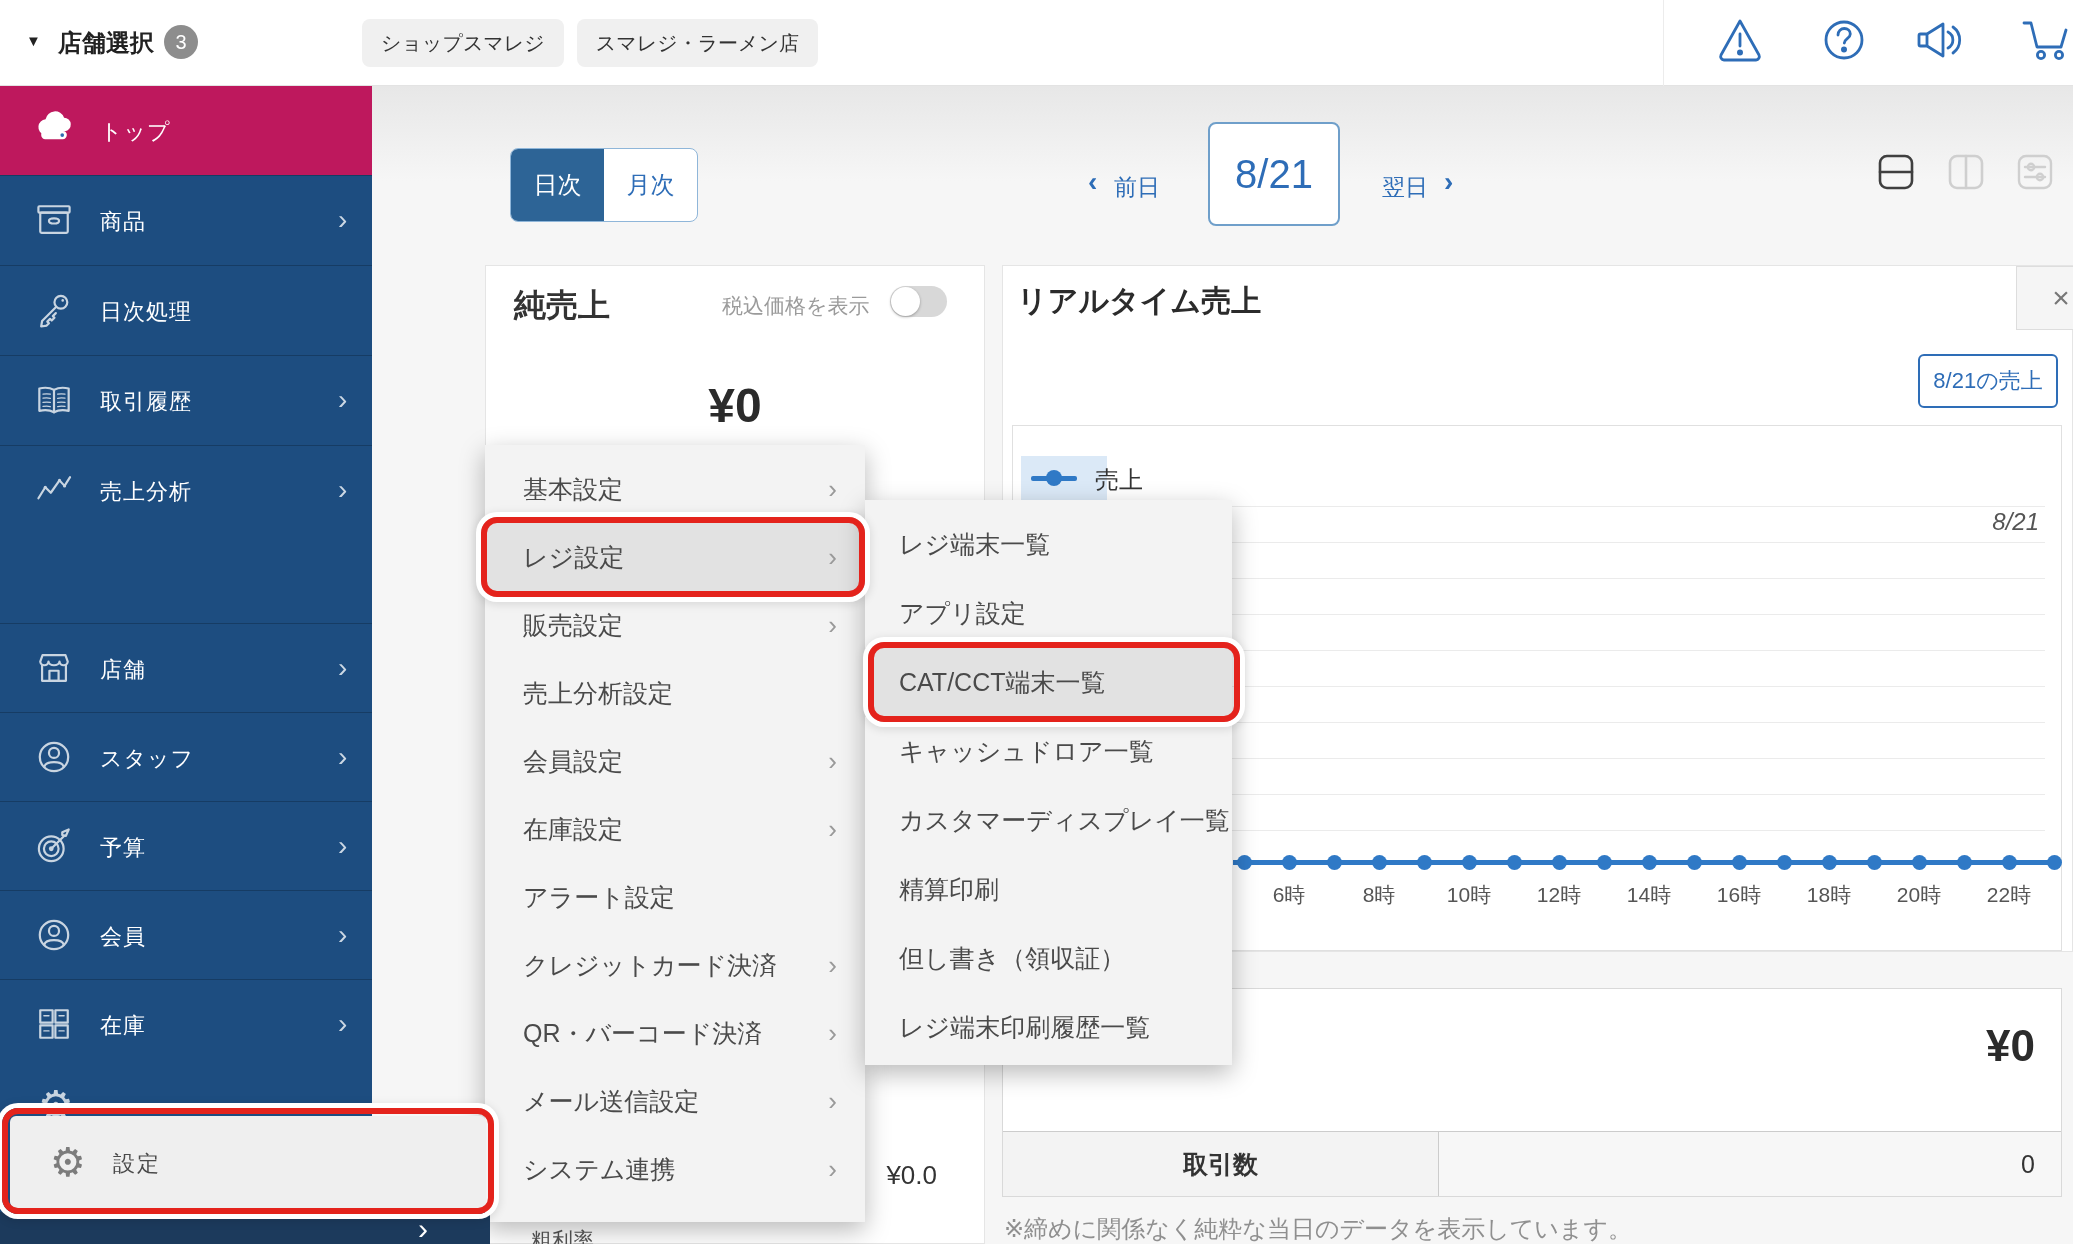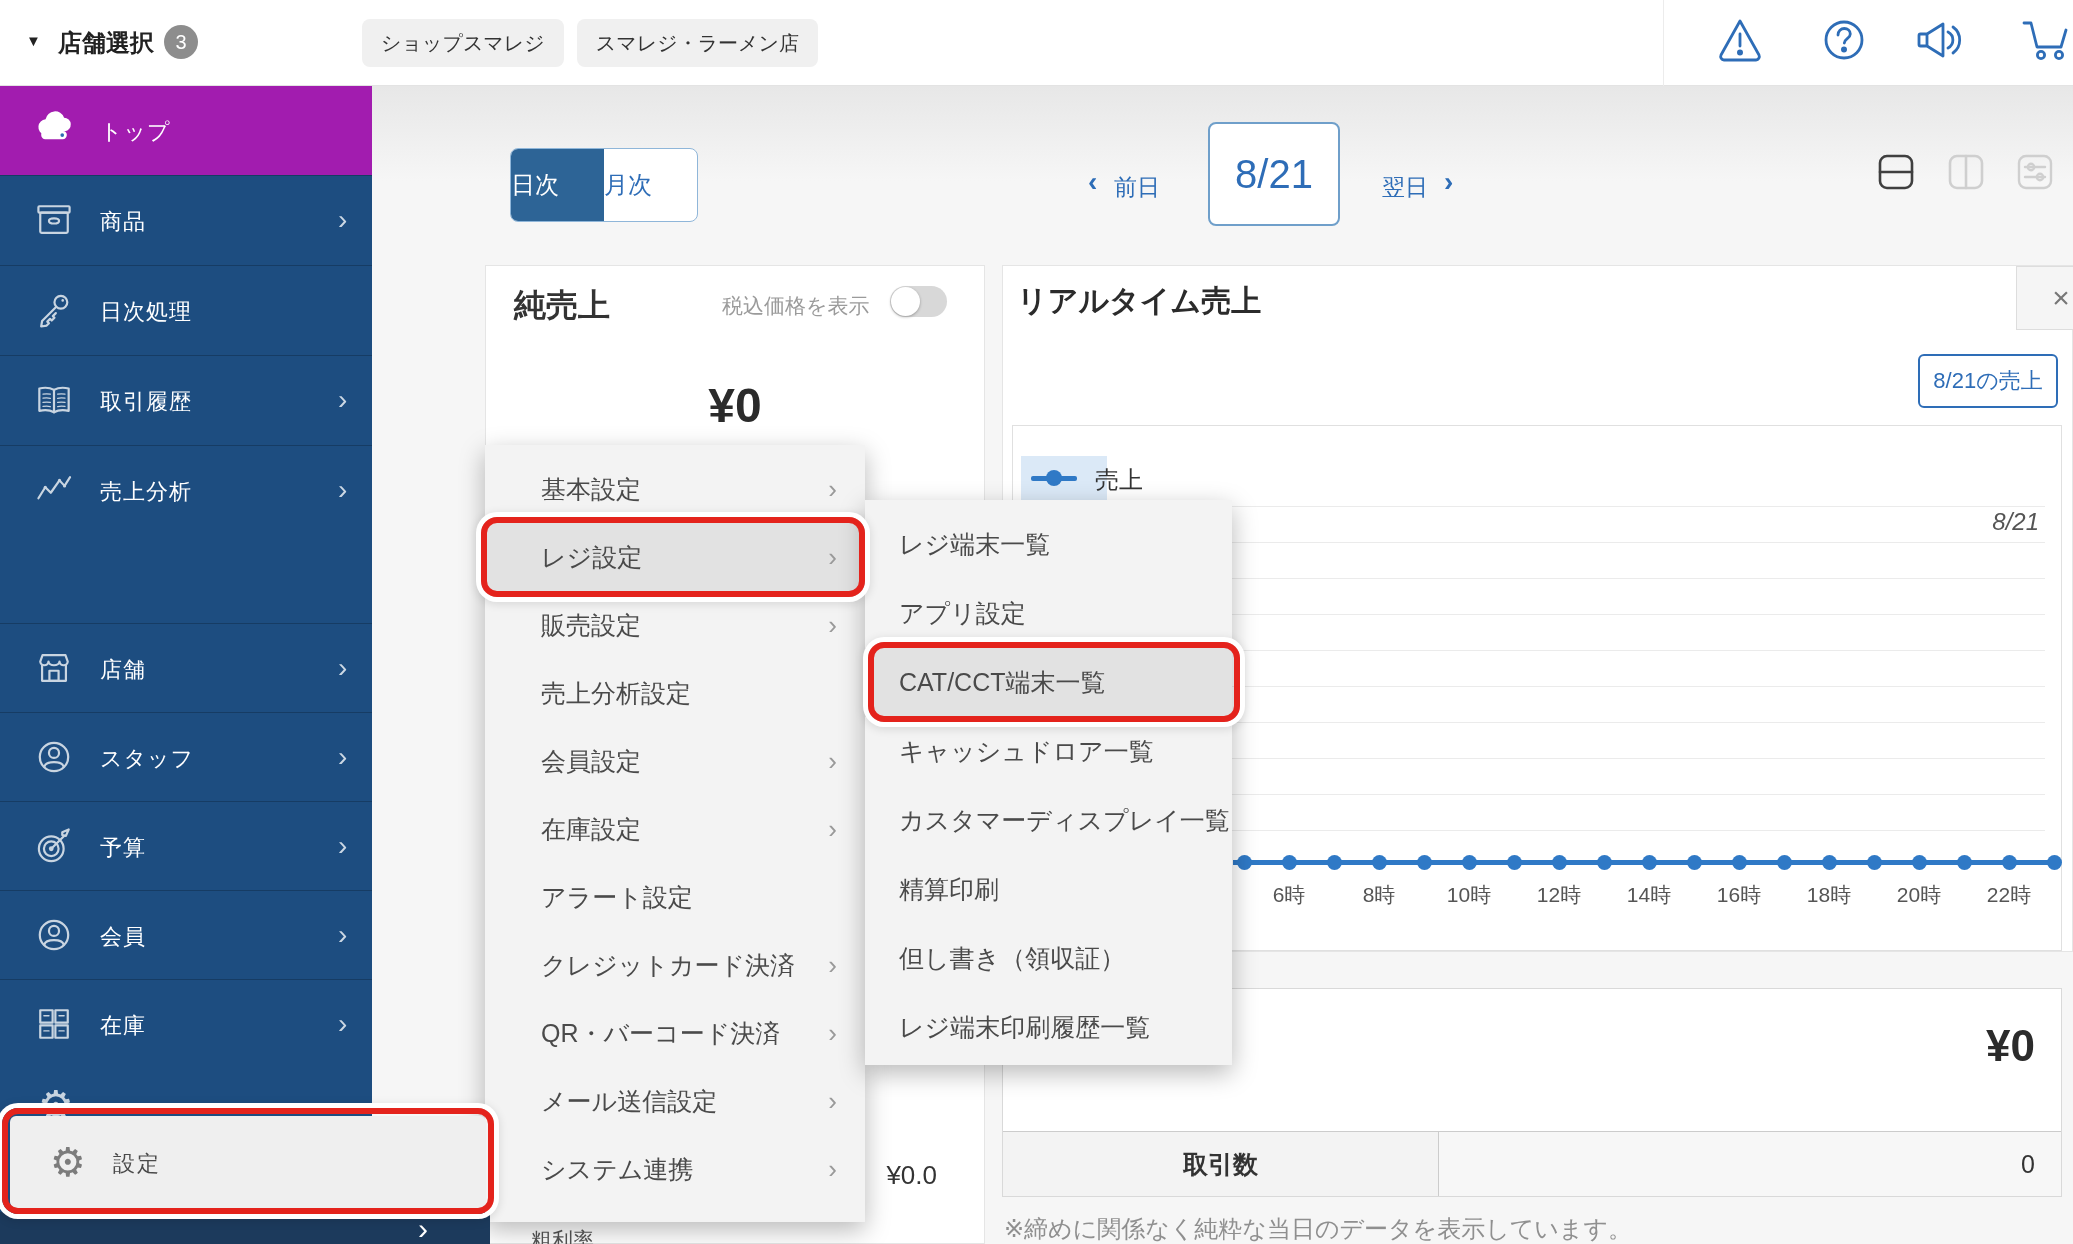--- a/index.html
+++ b/index.html
@@ -15,41 +15,41 @@
   .chips { position:absolute; left:362px; top:19px; display:flex; gap:13px; }
   .chip { height:48px; background:#f0f0f0; border-radius:8px; font-size:20px; color:#333; line-height:48px; padding:0 19px; white-space:nowrap; }
   .topbar-divider { position:absolute; left:1663px; top:0; width:1px; height:86px; background:#ececec; }
   .tb-icon { position:absolute; top:14px; width:52px; height:52px; }
   .tb-icon svg { stroke:#2e6db7; fill:none; stroke-width:2.8; stroke-linecap:round; stroke-linejoin:round; }
 
   
   .sidebar { position:absolute; left:0; top:86px; width:372px; height:1158px; background:#1d4d80; z-index:2; }
   .srow { position:absolute; left:0; width:372px; height:89px; border-top:1px solid rgba(0,0,0,0.22); cursor:pointer; }
   .srow.first { border-top:none; }
-  .srow.active { background:#a21caf; }
+  .srow.active { background:#be185d; }
   .sicon { position:absolute; left:32px; top:22px; width:44px; height:44px; }
   .sicon svg { stroke:#c9d5e1; fill:none; stroke-width:2.4; stroke-linecap:round; stroke-linejoin:round; }
   .slabel { position:absolute; left:100px; top:31px; font-size:22px; color:#fff; letter-spacing:1px; }
   .schev { position:absolute; left:338px; top:28px; font-size:28px; color:#ccd8e4; }
   .gear-sliver { position:absolute; left:38px; top:1082px; font-size:40px; color:#c8d4e0; z-index:3; }
   .side-footer { position:absolute; left:0; top:1212px; width:490px; height:32px; background:#1c3a5c; z-index:24; }
   .collapse-chev { position:absolute; left:418px; top:0px; font-size:30px; color:#fff; }
 
   
   .settings-box { position:absolute; left:10px; top:1116px; width:476px; height:92px; background:#efefef; border-radius:6px; z-index:25; cursor:pointer; }
   .settings-gear { position:absolute; left:40px; top:22px; font-size:40px; color:#7c7c7c; line-height:48px; }
   .settings-label { position:absolute; left:103px; top:33px; font-size:22px; color:#4a4a4a; letter-spacing:2px; }
 
   
   .annot { position:absolute; border:6px solid #e4231c; border-radius:16px; box-shadow:0 0 0 5px #ffffff, 0 2px 8px 6px rgba(0,0,0,0.10); z-index:40; pointer-events:none; }
 
   
   .content-bg { position:absolute; left:372px; top:86px; width:1701px; height:1158px; background:linear-gradient(#e7e7e7, #f6f6f6 95px, #f6f6f6); z-index:1; }
   .seg { position:absolute; left:510px; top:148px; width:188px; height:74px; border:1px solid #8fb6d9; border-radius:8px; background:#fff; display:flex; overflow:hidden; z-index:5; }
-  .seg-btn { flex:1; text-align:left; line-height:72px; font-size:24px; color:#2e6db7; cursor:pointer; }
+  .seg-btn { flex:1; text-align:center; line-height:72px; font-size:24px; color:#2e6db7; cursor:pointer; }
   .seg-btn.sel { background:#2d6496; color:#fff; }
   .nav-arrow { position:absolute; top:166px; font-size:28px; font-weight:bold; color:#2e6db7; z-index:5; cursor:pointer; }
   .nav-text { position:absolute; top:172px; font-size:23px; color:#2e6db7; z-index:5; cursor:pointer; }
   .date-box { position:absolute; left:1208px; top:122px; width:132px; height:104px; background:#fff; border:2px solid #6f9fca; border-radius:8px; text-align:center; line-height:100px; font-size:40px; color:#2e6db7; z-index:5; cursor:pointer; }
   .view-icon { position:absolute; top:154px; width:36px; height:36px; z-index:5; cursor:pointer; }
 
   
   .panel { position:absolute; background:#fff; border:1px solid #e5e5e5; z-index:2; }
   .netsales-title { position:absolute; left:28px; top:18px; font-size:32px; font-weight:bold; color:#333; }
   .tax-label { position:absolute; left:236px; top:26px; font-size:21px; color:#9b9b9b; }
@@ -81,21 +81,21 @@
   .sum-row { position:absolute; left:0; right:0; top:142px; bottom:0; border-top:1px solid #ccc; background:#f7f7f7; display:flex; }
   .sum-cell-label { width:436px; border-right:1px solid #ccc; text-align:center; line-height:64px; font-size:25px; font-weight:bold; color:#333; background:#f3f3f3; }
   .sum-cell-value { flex:1; text-align:right; padding-right:26px; line-height:64px; font-size:25px; color:#333; }
   .note { position:absolute; left:1004px; font-size:24px; color:#8f8f8f; z-index:2; }
 
   
   .menu { position:absolute; background:#f3f3f3; box-shadow:0 8px 24px rgba(0,0,0,0.28); padding-top:10px; }
   .menu1 { left:485px; top:445px; width:380px; height:777px; z-index:20; }
   .menu2 { left:865px; top:500px; width:367px; height:565px; z-index:21; }
   .mitem { position:relative; font-size:25px; color:#4a4a4a; cursor:pointer; }
-  .menu1 .mitem { height:68px; line-height:68px; padding-left:56px; }
+  .menu1 .mitem { height:68px; line-height:68px; padding-left:38px; }
   .menu2 .mitem { height:69px; line-height:69px; padding-left:34px; }
   .mitem.sel { background:#e2e2e2; }
   .mchev { position:absolute; right:28px; top:0; font-size:26px; color:#999; }
 </style>
 </head>
 <body>
 
 <div class="screen">
 
   <div class="content-bg"></div>

